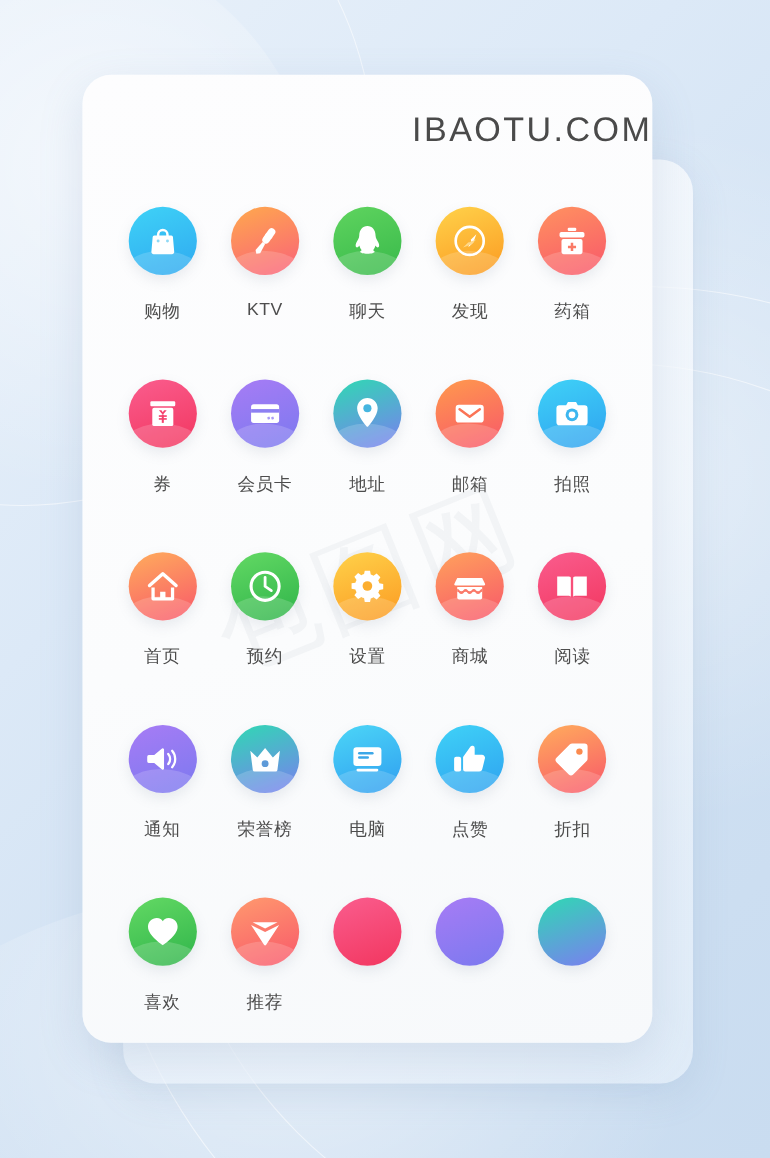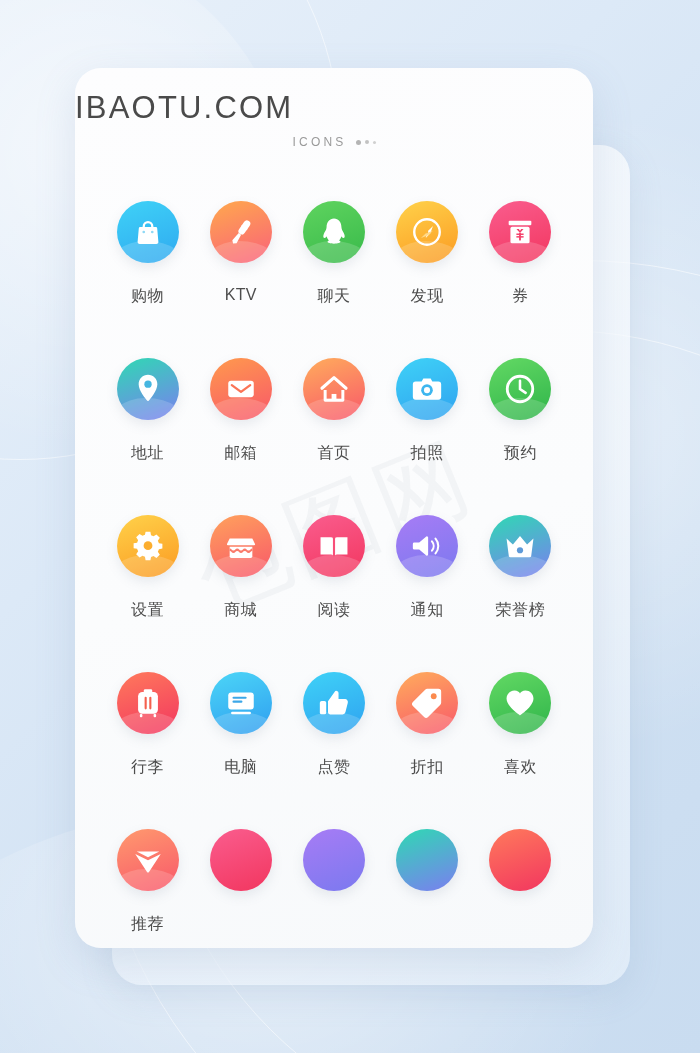--- a/index.html
+++ b/index.html
@@ -69,22 +69,22 @@
     width: 518px;
     height: 880px;
     background: linear-gradient(165deg, #fdfdfe 0%, #fbfcfd 55%, #f7f9fb 100%);
     border-radius: 26px;
     box-shadow: 0 14px 40px rgba(110,140,175,0.18);
     overflow: hidden;
   }
 
   
   .card-header {
-    padding-top: 22px;
-    text-align: left;
+    padding-top: 32px;
+    text-align: right;
   }
   .brand-title {
     font-size: 31px;
     letter-spacing: 2.2px;
     color: #4a4a4a;
     font-weight: 400;
   }
   .brand-sub-row {
     margin-top: 9px;
     display: flex;
@@ -190,28 +190,20 @@
   <div class="bg-arc a3"></div>
 
   <div class="card-back"></div>
 
   <div class="card">
 
     <div class="watermark">包图网</div>
 
     <div class="card-header">
       <div class="brand-title">IBAOTU.COM</div>
-      <div class="brand-sub-row">
-        <div class="brand-sub">ICONS</div>
-        <span class="dots">
-            <i></i>
-            <i></i>
-            <i></i>
-          </span>
-      </div>
     </div>
 
     <div class="grid" id="icon-grid">
         <div class="cell">
           <div class="badge" style="background: linear-gradient(160deg, rgb(63, 210, 247) 0%, rgb(47, 169, 240) 100%);">
             <span class="glyph">
               <svg viewBox="0 0 48 48">
                 <path fill="#ffffff" d="M13 17h22a2 2 0 0 1 2 2l1.6 18.2A3 3 0 0 1 35.6 41H12.4a3 3 0 0 1-3-3.8L11 19a2 2 0 0 1 2-2z"></path>
                 <path fill="none" stroke="#ffffff" stroke-width="3.2" d="M18 19v-3a6 6 0 0 1 12 0v3"></path>
                 <circle cx="18" cy="24" r="1.9" fill="#8fd9f5"></circle>
@@ -254,40 +246,70 @@
               <svg viewBox="0 0 48 48">
                 <circle cx="24" cy="24" r="18" fill="none" stroke="#ffffff" stroke-width="3.4"></circle>
                 <path fill="#ffffff" d="M32.5 15.5 26 22l-3.8 10.3 6.4-6.4z"></path>
                 <path fill="#ffd98a" d="M15.5 32.5 22 26l10.3-3.8-6.4 6.4z"></path>
                 <circle cx="24" cy="24" r="1.7" fill="#fcb63f"></circle>
               </svg>
             </span>
             <span class="wave"></span>
           </div>
           <div class="label">发现</div>
+        </div>
+        <div class="cell">
+          <div class="badge" style="background: linear-gradient(160deg, rgb(255, 146, 96) 0%, rgb(248, 87, 106) 100%);">
+            <span class="glyph">
+              <svg viewBox="0 0 48 48">
+                <rect fill="#ffffff" x="18.5" y="7" width="11" height="4.2" rx="1.6"></rect>
+                <rect fill="#ffffff" x="8" y="12.5" width="32" height="7" rx="2.4"></rect>
+                <rect fill="#ffffff" x="10.5" y="21.5" width="27" height="19.5" rx="2.6"></rect>
+                <path fill="#fa7a66" d="M22.4 26.5h3.2v3.6h3.6v3.2h-3.6v3.6h-3.2v-3.6h-3.6v-3.2h3.6z"></path>
+              </svg>
+            </span>
+            <span class="wave"></span>
+          </div>
+          <div class="label">药箱</div>
         </div>
         <div class="cell">
           <div class="badge" style="background: linear-gradient(160deg, rgb(250, 93, 142) 0%, rgb(242, 54, 95) 100%);">
             <span class="glyph">
               <svg viewBox="0 0 48 48">
                 <rect fill="#ffffff" x="8" y="8" width="32" height="6.5" rx="1.6"></rect>
                 <rect fill="#ffffff" x="10.5" y="16.5" width="27" height="23.5" rx="2.4"></rect>
                 <g fill="#f5416c" transform="translate(0,1)">
                   <path d="M24 24.4 19 18.6h3.3L24 21.3l1.7-2.7H29l-5 5.8z"></path>
                   <rect x="18.9" y="25.1" width="10.2" height="2.1"></rect>
                   <rect x="18.9" y="28.8" width="10.2" height="2.1"></rect>
                   <rect x="22.7" y="24.3" width="2.6" height="10.6"></rect>
                 </g>
               </svg>
             </span>
             <span class="wave"></span>
           </div>
           <div class="label">券</div>
         </div>
         <div class="cell">
+          <div class="badge" style="background: linear-gradient(160deg, rgb(167, 124, 245) 0%, rgb(123, 121, 239) 100%);">
+            <span class="glyph">
+              <svg viewBox="0 0 48 48">
+                <rect fill="#ffffff" x="6" y="12" width="36" height="24" rx="3.4"></rect>
+                <rect fill="#8d80f2" x="6" y="18.2" width="36" height="4.6"></rect>
+                <g fill="#a99bf7">
+                  <rect x="27" y="28" width="3.2" height="3.4" rx="1" transform="rotate(-16 28.6 29.7)"></rect>
+                  <rect x="32" y="28" width="3.2" height="3.4" rx="1" transform="rotate(-16 33.6 29.7)"></rect>
+                </g>
+              </svg>
+            </span>
+            <span class="wave"></span>
+          </div>
+          <div class="label">会员卡</div>
+        </div>
+        <div class="cell">
           <div class="badge" style="background: linear-gradient(160deg, rgb(47, 217, 179) 0%, rgb(123, 126, 240) 100%);">
             <span class="glyph">
               <svg viewBox="0 0 48 48">
                 <path fill="#ffffff" d="M24 4c7.3 0 13.2 5.9 13.2 13.2 0 9.4-10.6 21.4-12.3 23.3a1.2 1.2 0 0 1-1.8 0c-1.7-1.9-12.3-13.9-12.3-23.3C10.8 9.9 16.7 4 24 4z"></path>
                 <circle cx="24" cy="17.2" r="5.2" fill="#46b6e0"></circle>
               </svg>
             </span>
             <span class="wave"></span>
           </div>
           <div class="label">地址</div>
@@ -296,46 +318,46 @@
           <div class="badge" style="background: linear-gradient(160deg, rgb(255, 154, 77) 0%, rgb(248, 87, 106) 100%);">
             <span class="glyph">
               <svg viewBox="0 0 48 48">
                 <rect fill="#ffffff" x="6" y="12.5" width="36" height="23" rx="4"></rect>
                 <path fill="none" stroke="#fb7456" stroke-width="3.2" stroke-linecap="round" stroke-linejoin="round" d="M11 18.5 24 28l13-9.5"></path>
               </svg>
             </span>
             <span class="wave"></span>
           </div>
           <div class="label">邮箱</div>
+        </div>
+        <div class="cell">
+          <div class="badge" style="background: linear-gradient(160deg, rgb(63, 210, 247) 0%, rgb(47, 162, 240) 100%);">
+            <span class="glyph">
+              <svg viewBox="0 0 48 48">
+                <path fill="#ffffff" d="M18.8 9h10.4l2.3 4.4H40a4 4 0 0 1 4 4V35a4 4 0 0 1-4 4H8a4 4 0 0 1-4-4V17.4a4 4 0 0 1 4-4h8.5z"></path>
+                <circle cx="24" cy="25.6" r="8.2" fill="#3cb6ef"></circle>
+                <circle cx="24" cy="25.6" r="4.3" fill="#ffffff"></circle>
+              </svg>
+            </span>
+            <span class="wave"></span>
+          </div>
+          <div class="label">拍照</div>
         </div>
         <div class="cell">
           <div class="badge" style="background: linear-gradient(160deg, rgb(255, 173, 92) 0%, rgb(248, 87, 106) 100%);">
             <span class="glyph">
               <svg viewBox="0 0 48 48">
                 <path fill="none" stroke="#ffffff" stroke-width="4.4" stroke-linejoin="round" stroke-linecap="round" d="M7 23 24 8l17 15"></path>
                 <path fill="none" stroke="#ffffff" stroke-width="4.2" stroke-linejoin="round" d="M11.5 25.5V40h25V25.5"></path>
                 <rect fill="#ffffff" x="20.6" y="31" width="6.8" height="9"></rect>
               </svg>
             </span>
             <span class="wave"></span>
           </div>
           <div class="label">首页</div>
-        </div>
-        <div class="cell">
-          <div class="badge" style="background: linear-gradient(160deg, rgb(63, 210, 247) 0%, rgb(47, 162, 240) 100%);">
-            <span class="glyph">
-              <svg viewBox="0 0 48 48">
-                <path fill="#ffffff" d="M18.8 9h10.4l2.3 4.4H40a4 4 0 0 1 4 4V35a4 4 0 0 1-4 4H8a4 4 0 0 1-4-4V17.4a4 4 0 0 1 4-4h8.5z"></path>
-                <circle cx="24" cy="25.6" r="8.2" fill="#3cb6ef"></circle>
-                <circle cx="24" cy="25.6" r="4.3" fill="#ffffff"></circle>
-              </svg>
-            </span>
-            <span class="wave"></span>
-          </div>
-          <div class="label">拍照</div>
         </div>
         <div class="cell">
           <div class="badge" style="background: linear-gradient(160deg, rgb(99, 217, 100) 0%, rgb(47, 180, 74) 100%);">
             <span class="glyph">
               <svg viewBox="0 0 48 48">
                 <circle cx="24" cy="24" r="18" fill="none" stroke="#ffffff" stroke-width="4"></circle>
                 <path fill="none" stroke="#ffffff" stroke-width="3.6" stroke-linecap="round" d="M24 12.5V24l8 5.5"></path>
               </svg>
             </span>
             <span class="wave"></span>
@@ -399,38 +421,20 @@
           <div class="badge" style="background: linear-gradient(160deg, rgb(47, 217, 179) 0%, rgb(123, 126, 240) 100%);">
             <span class="glyph">
               <svg viewBox="0 0 48 48">
                 <path fill="#ffffff" d="M5 13.5 14 22l10-12 10 12 9-8.5-3.2 24.5a2.4 2.4 0 0 1-2.4 2H10.6a2.4 2.4 0 0 1-2.4-2z"></path>
                 <circle cx="24" cy="30" r="4.4" fill="#5e9ad8"></circle>
               </svg>
             </span>
             <span class="wave"></span>
           </div>
           <div class="label">荣誉榜</div>
-        </div>
-        <div class="cell">
-          <div class="badge" style="background: linear-gradient(160deg, rgb(255, 122, 92) 0%, rgb(242, 54, 95) 100%);">
-            <span class="glyph">
-              <svg viewBox="0 0 48 48">
-                <rect fill="#ffffff" x="18" y="4.5" width="12" height="5" rx="2"></rect>
-                <rect fill="#ffffff" x="10" y="8.5" width="28" height="30.5" rx="6"></rect>
-                <g fill="#f4604e">
-                  <rect x="19.2" y="15" width="3" height="18" rx="1.5"></rect>
-                  <rect x="25.8" y="15" width="3" height="18" rx="1.5"></rect>
-                </g>
-                <rect fill="#ffffff" x="12.5" y="39.5" width="3.6" height="4.5" rx="1.4"></rect>
-                <rect fill="#ffffff" x="31.9" y="39.5" width="3.6" height="4.5" rx="1.4"></rect>
-              </svg>
-            </span>
-            <span class="wave"></span>
-          </div>
-          <div class="label">行李</div>
         </div>
         <div class="cell">
           <div class="badge" style="background: linear-gradient(160deg, rgb(76, 214, 247) 0%, rgb(47, 158, 240) 100%);">
             <span class="glyph">
               <svg viewBox="0 0 48 48">
                 <rect fill="#ffffff" x="6" y="9" width="36" height="24" rx="4.2"></rect>
                 <g fill="#3ca7e8">
                   <rect x="12" y="15" width="20" height="3.1" rx="1.5"></rect>
                   <rect x="12" y="20.5" width="14" height="3.1" rx="1.5"></rect>
                 </g>

